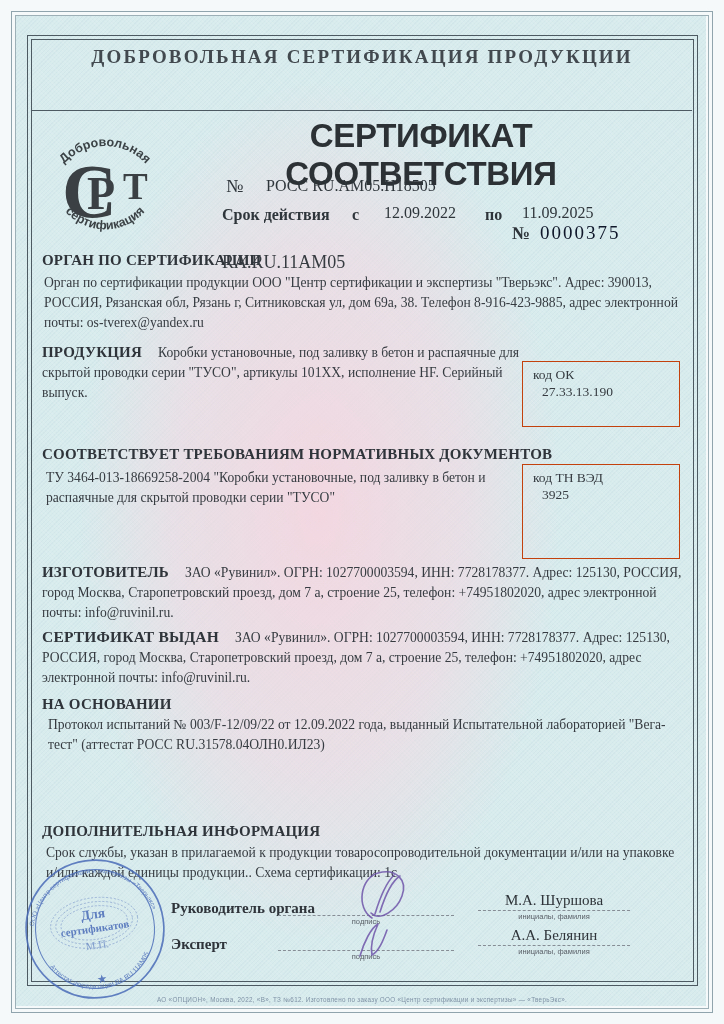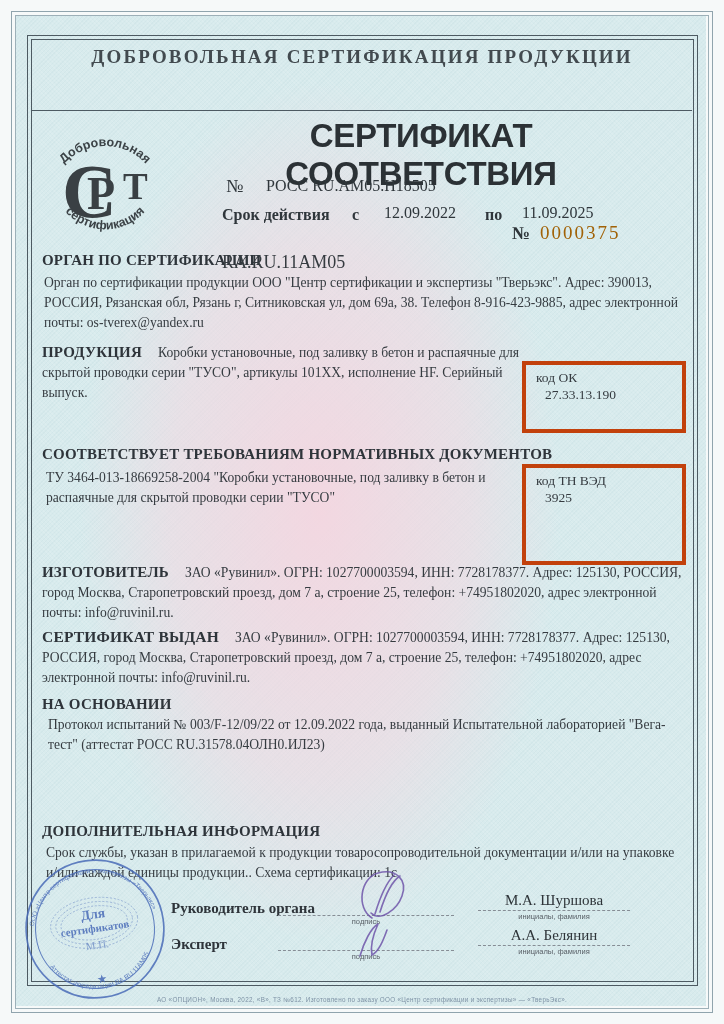--- a/index.html
+++ b/index.html
@@ -26,26 +26,26 @@
 
   .banner{left:32px;top:46px;width:660px;text-align:center;
     font-weight:700;font-size:19px;letter-spacing:2.2px;color:#424a4f;}
   .title{left:180px;top:117px;width:482px;text-align:center;
     font-family:"Liberation Sans",sans-serif;font-weight:700;font-size:33px;
     letter-spacing:-.3px;color:#2b3135;}
 
   .lab{font-size:16px;color:#2f363b;}
   .lab-b{font-weight:700;}
   .val{font-size:16px;color:#2f363b;}
-  .serial{font-size:19px;letter-spacing:2px;color:#a16207;}
+  .serial{font-size:19px;letter-spacing:2px;color:#0f172a;}
 
   .sh{font-weight:700;font-size:15px;letter-spacing:.2px;color:#2e343a;margin-right:16px;}
   .sb{font-size:13.6px;color:#353b40;}
   p.sec{margin:0;line-height:19px;}
-  .codebox{border:4px solid #c2410c;font-size:13.5px;color:#353b40;}
+  .codebox{border:1px solid #c2410c;font-size:13.5px;color:#353b40;}
   .codebox .cl{display:block;padding:5px 0 0 10px;}
   .codebox .cv{display:block;padding:1px 0 0 19px;}
 
   .role{font-weight:700;font-size:15px;color:#2e343a;}
   .sline{border-bottom:1px dashed #868d95;height:0;}
   .scap{font-size:7.5px;font-family:"Liberation Sans",sans-serif;color:#585f66;text-align:center;}
   .sname{font-size:15px;color:#2e3439;text-align:center;}
 
   .note{left:0;top:957px;width:724px;text-align:center;
     font-size:14.5px;letter-spacing:1.6px;color:#39434b;}

